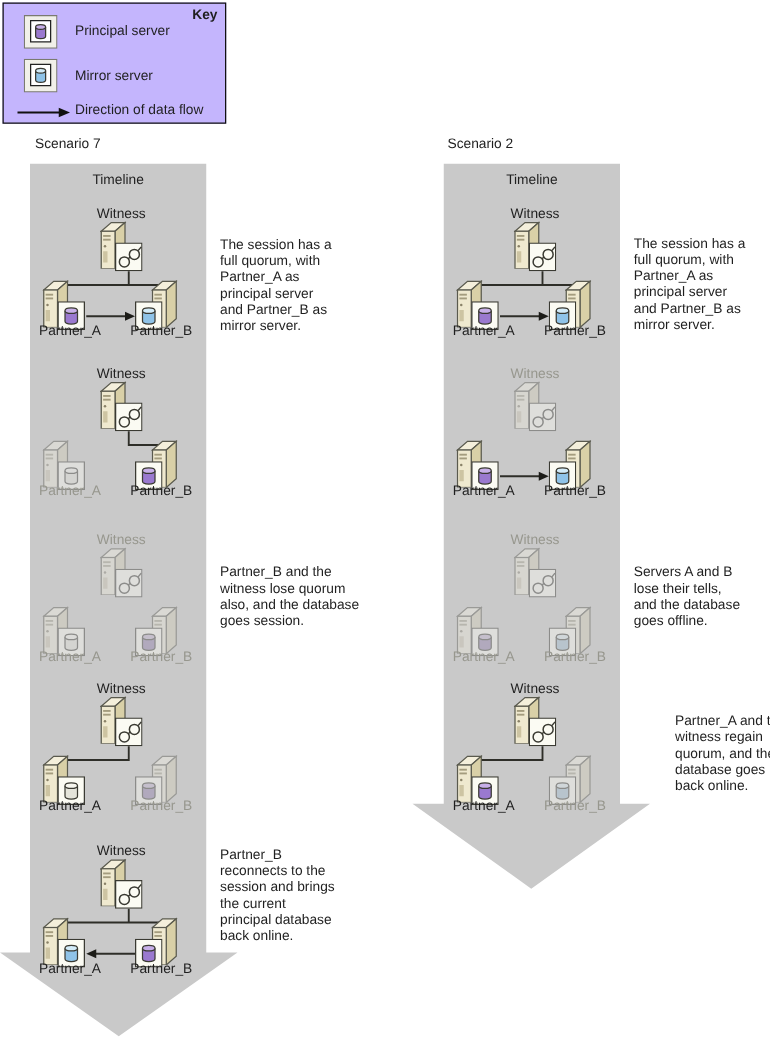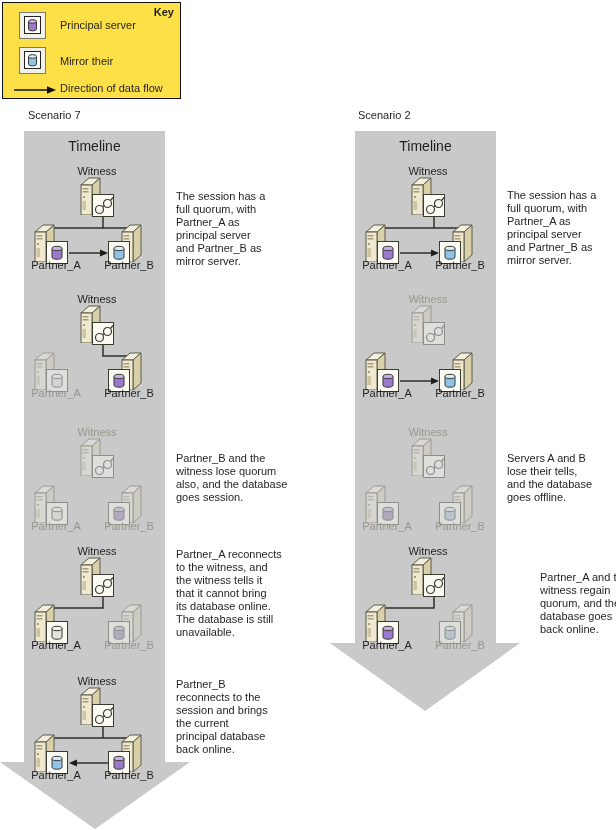--- a/index.html
+++ b/index.html
@@ -4,27 +4,27 @@
 <style>
   html,body{margin:0;padding:0;background:#fff;}
   #page{position:relative;width:616px;height:830px;background:#ffffff;overflow:hidden;
         font-family:"Liberation Sans","DejaVu Sans",sans-serif;color:#1f1f1f;}
   svg{display:block}
   .abs{position:absolute;}
   
   #timeline-svg{position:absolute;left:0;top:0;z-index:0;}
   .timeline-poly{fill:#c9c9c9;}
   
-  #key-box{position:absolute;left:2px;top:2px;width:177px;height:95px;background:#fde047;
+  #key-box{position:absolute;left:2px;top:2px;width:177px;height:95px;background:#c4b5fd;
            border:1px solid #111;z-index:3;}
   .key-title{position:absolute;right:6px;top:3px;font-size:11px;font-weight:bold;}
   .key-row-label{position:absolute;left:57px;font-size:11px;}
   
   .scenario-label{position:absolute;top:109px;font-size:11px;z-index:2;}
-  .timeline-label{position:absolute;top:138px;width:141px;text-align:center;font-size:14px;z-index:2;}
+  .timeline-label{position:absolute;top:138px;width:141px;text-align:center;font-size:11px;z-index:2;}
   
   .stage{position:absolute;width:340px;height:120px;z-index:1;}
   .conn{position:absolute;left:0;top:0;}
   .conn g{display:none;}
   .conn g.show{display:inline;}
   .conn polyline,.conn line{fill:none;stroke:#2e2e28;stroke-width:1.5;}
   .conn polygon{fill:#1c1c18;stroke:none;}
   .server{position:absolute;width:34px;height:40px;}
   .tower{position:absolute;left:0;top:0;}
   .server.box-left .tower{left:13px;}
@@ -68,21 +68,21 @@
     </svg>
     <div class="key-row-label" style="top:16px;">Principal server</div>
     <svg class="abs" style="left:16px;top:44px;" width="27" height="27">
       <rect x="0.5" y="0.5" width="26" height="26" fill="#f1f0e9" stroke="#7a7a70"></rect>
       <rect x="5.5" y="4.5" width="16" height="17" fill="#ffffff" stroke="#222"></rect>
       <g class="db-mirror">
         <path class="cyl-body" d="M9.5,9.5 v7.5 a4,1.9 0 0 0 8,0 v-7.5"></path>
         <ellipse class="cyl-top" cx="13.5" cy="9.5" rx="4" ry="1.9"></ellipse>
       </g>
     </svg>
-    <div class="key-row-label" style="top:52px;">Mirror their</div>
+    <div class="key-row-label" style="top:52px;">Mirror server</div>
     <svg class="abs" style="left:10px;top:82px;" width="44" height="10">
       <line x1="1" y1="5" x2="35" y2="5" stroke="#111" stroke-width="1.5"></line>
       <polygon points="43,5 34,1.2 34,8.8" fill="#111"></polygon>
     </svg>
     <div class="key-row-label" style="top:79px;text-align:center;">Direction of data flow</div>
   </div>
 
   <div class="scenario-label" style="left:28px;">Scenario 7</div>
   <div class="scenario-label" style="left:358px;">Scenario 2</div>
   <div class="timeline-label" style="left:24px;">Timeline</div>
@@ -407,27 +407,20 @@
         <svg class="dbbox db-b db-principal" width="22" height="23" viewBox="0 0 22 23">
           <rect class="box-bg" x="0.5" y="0.5" width="21" height="22"></rect>
           <path class="cyl-body" d="M6,7.5 v8.5 a5,2.2 0 0 0 10,0 v-8.5"></path>
           <ellipse class="cyl-top" cx="11" cy="7.5" rx="5" ry="2.2"></ellipse>
         </svg>
       </div>
 
       <div class="node-label witness-label">Witness</div>
       <div class="node-label partner-a-label">Partner_A</div>
       <div class="node-label partner-b-label faded-label">Partner_B</div>
-      <div class="description" style="top: 3px; width: 160px;">Partner_A reconnects
-to the witness, and
-the witness tells it
-that it cannot bring
-its database online.
-The database is still
-unavailable.</div>
     </div>
       <div class="stage" style="left: 24px; top: 675px;">
       <svg class="conn" width="141" height="106" viewBox="0 0 141 106">
         <g class="show">
           <polyline points="79,52 79,63"></polyline>
           <polyline points="22,70 22,63 108,63 108,70"></polyline>
         </g>
         <g>
             <polyline points="79,52 79,63 108,63 108,70"></polyline>
           </g>

